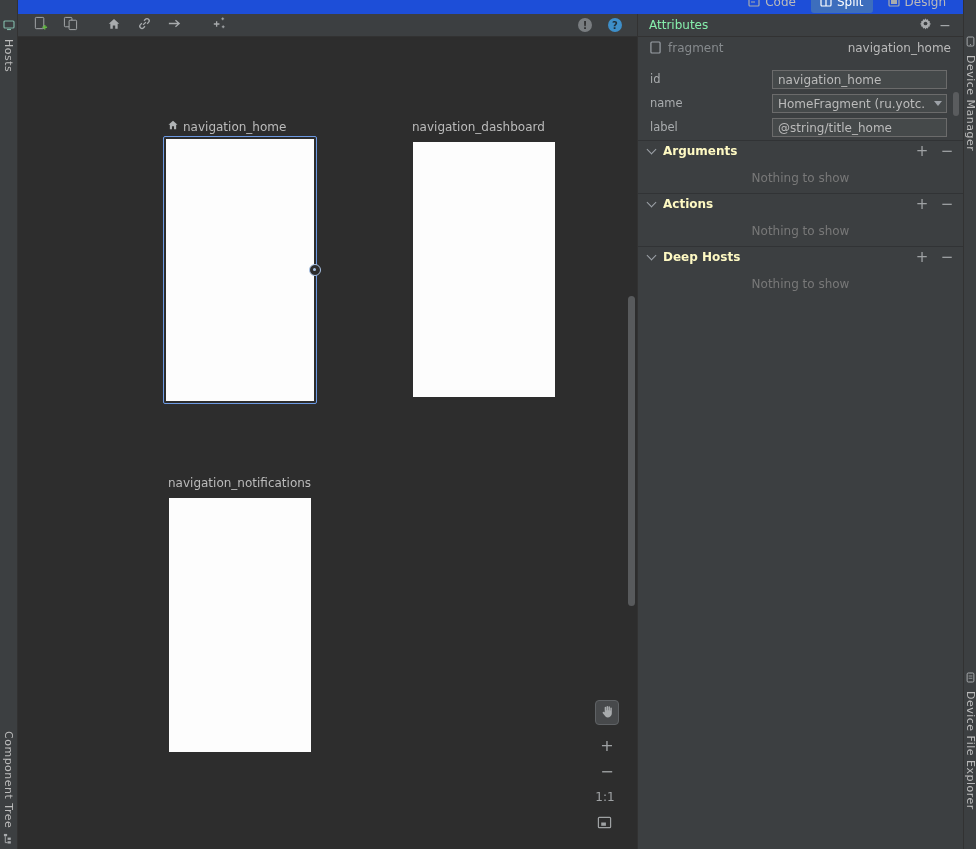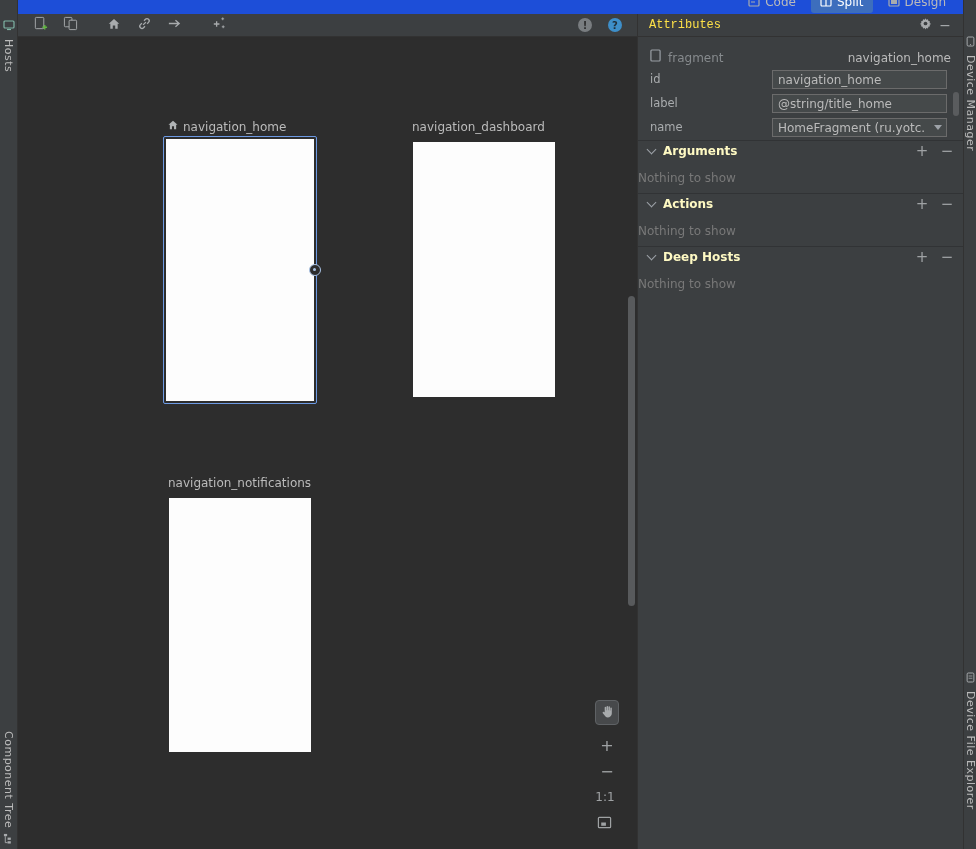--- a/index.html
+++ b/index.html
@@ -39,41 +39,41 @@
   .canvas-scrollbar { position:absolute; left:610px; top:259px; width:7px; height:310px; border-radius:4px; background:#585a5c; }
 
   .zoom-pan-btn { position:absolute; left:577px; top:663px; width:24px; height:25px; background:#47494b; border:1px solid #5f6265; border-radius:4px; display:flex; align-items:center; justify-content:center; }
   .zoom-glyph { position:absolute; width:18px; color:#9fa2a4; font-size:16px; line-height:18px; text-align:center; }
   .zoom-reset { position:absolute; left:575px; top:753px; width:24px; text-align:center; color:#9fa2a4; font-size:12px; }
   .zoom-fit { position:absolute; left:579px; top:778px; width:16px; height:16px; }
 
   
   .attributes { position:absolute; left:637px; top:14px; width:326px; height:835px; background:#3c3f41; border-left:1px solid #323232; z-index:5; }
   .attr-header { height:23px; display:flex; align-items:center; padding:0 8px 0 11px; border-bottom:1px solid #323232; }
-  .attr-header-title { flex:1; color:#fde047;font-family:Liberation Mono, monospace; }
+  .attr-header-title { flex:1; color:#86efac; }
   .icon-btn { width:20px; height:18px; display:flex; align-items:center; justify-content:center; color:#a8abad; }
-  .attr-type-row { height:24px; margin-top:4px; display:flex; align-items:flex-end; padding:0 12px; }
+  .attr-type-row { height:24px; margin-top:4px; display:flex; align-items:flex-start; padding:0 12px; }
   .attr-type-label { margin-left:7px; color:#868a8d; }
   .attr-type-value { margin-left:auto; color:#bbbbbb; }
   .attr-rows { margin-top:3px; }
   .attr-row { position:relative; height:24px;padding-left:27px; }
   .attr-row .f-label { position:absolute; left:12px; top:4px; color:#a9acae; font-size:11.5px; }
   .attr-input { position:absolute; left:134px; top:2px; width:175px; height:19px; background:#45494a; border:1px solid #6b6b6b; color:#bbbbbb; font-family:"DejaVu Sans","Liberation Sans",sans-serif; font-size:12px; padding:0 5px; outline:none; }
   .attr-combo { position:absolute; left:134px; top:2px; width:175px; height:19px; background:#45494a; border:1px solid #6b6b6b; display:flex; align-items:center; padding:0 4px 0 5px; color:#bbbbbb; }
   .combo-text { flex:1; white-space:nowrap; overflow:hidden; }
   .combo-arrow { width:0; height:0; border-left:4px solid transparent; border-right:4px solid transparent; border-top:5px solid #9da2a8; }
   .attr-section { }
   .attr-section-header { height:21px; display:flex; align-items:center; padding:0 8px; border-top:1px solid rgba(0,0,0,.18); }
   .attr-section:first-of-type .attr-section-header { margin-top:6px; }
   .chevron { width:7px; height:7px; border-right:1.5px solid #9da2a8; border-bottom:1.5px solid #9da2a8; transform:rotate(45deg); margin:-3px 8px 0 2px; }
   .section-title { font-weight:bold; color:#fef9c3; }
   .pm-btn { width:16px; text-align:center; color:#9fa2a4; font-size:15px; line-height:16px; }
   .pm-plus { margin-left:auto; }
   .pm-minus { margin-left:9px; }
-  .section-empty { margin:10px 0 7px 0; height:15px; text-align:left; color:#787878; }
+  .section-empty { margin:10px 0 7px 0; height:15px; text-align:center; color:#787878; }
   .attr-scroll-thumb { position:absolute; right:4px; top:78px; width:6px; height:24px; border-radius:3px; background:#5a5c5e; }
 </style>
 </head>
 <body>
 
 <div class="app">
 
   <div class="top-band">
     <div class="tabs-row">
       <div class="mode-tab">
@@ -240,29 +240,29 @@
       <span class="attr-type-label">fragment</span>
       <span class="attr-type-value">navigation_home</span>
     </div>
 
     <div class="attr-rows">
       <div class="attr-row">
         <span class="f-label">id</span>
         <input class="attr-input" value="navigation_home" style="">
       </div>
       <div class="attr-row">
-        <span class="f-label">label</span>
-        <input class="attr-input" value="@string/title_home" style="">
-      </div>
-      <div class="attr-row">
         <span class="f-label">name</span>
         <div class="attr-combo">
           <span class="combo-text">HomeFragment (ru.yotc.</span>
           <span class="combo-arrow"></span>
         </div>
+      </div>
+      <div class="attr-row">
+        <span class="f-label">label</span>
+        <input class="attr-input" value="@string/title_home" style="">
       </div>
     </div>
 
     <div class="attr-section">
       <div class="attr-section-header">
         <span class="chevron"></span>
         <span class="section-title">Arguments</span>
         <span class="pm-btn pm-plus">+</span>
         <span class="pm-btn pm-minus">−</span>
       </div>

